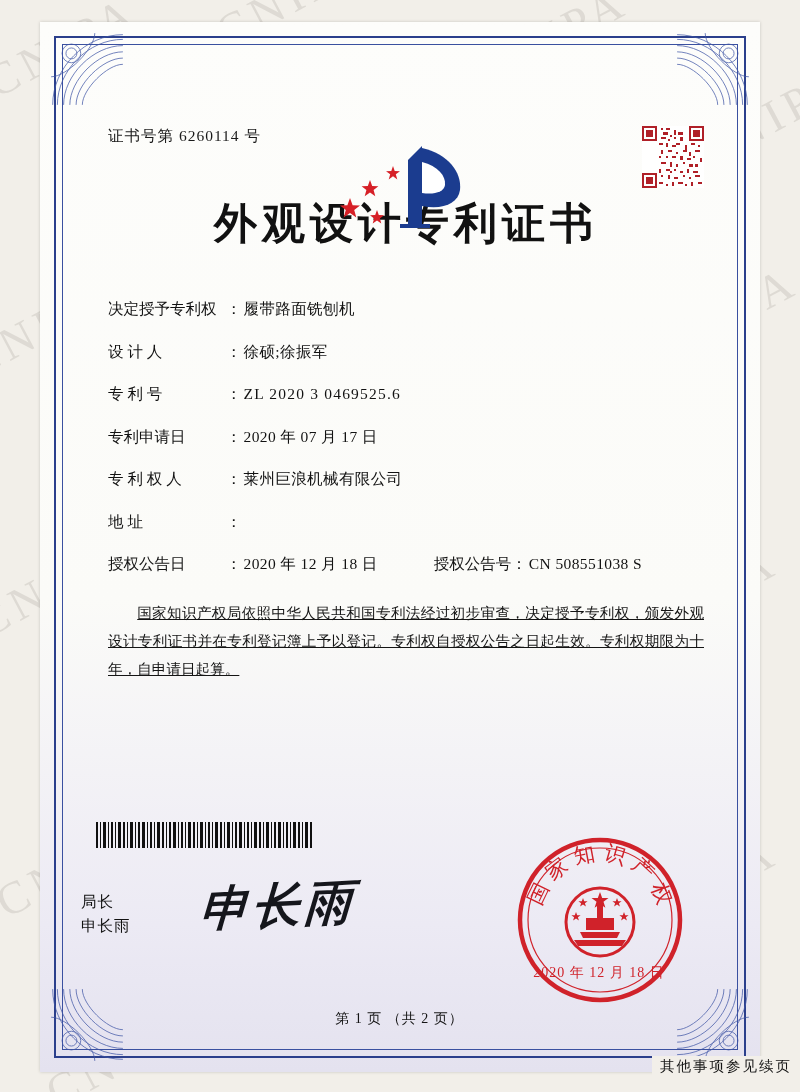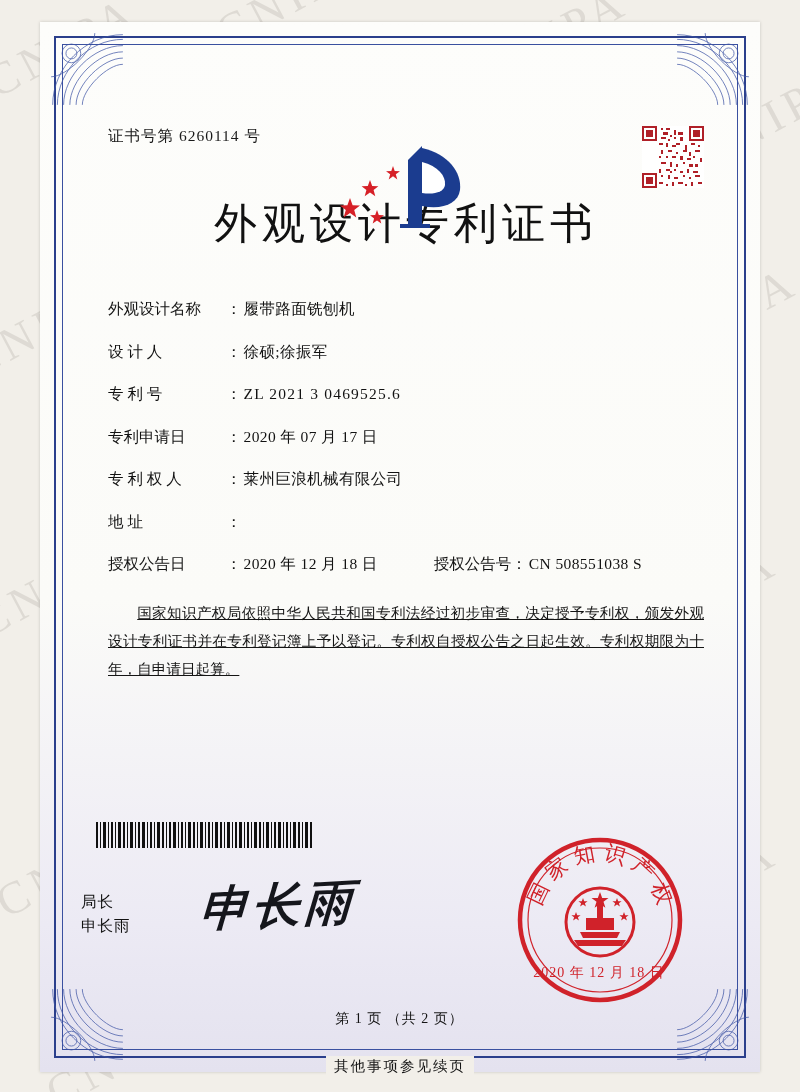--- a/index.html
+++ b/index.html
@@ -113,21 +113,21 @@
     height: 62px;
   }
 
   .title {
     margin-top: 48px;
     text-align: center;
     font-size: 43px;
     letter-spacing: 5px;
     color: #111;
     font-family: "Liberation Serif", serif;
-    font-weight: 400;
+    font-weight: 700;
   }
 
   .fields {
     margin-top: 48px;
     font-size: 15.5px;
     color: #121212;
     line-height: 1;
   }
   .frow {
     display: flex;
@@ -223,21 +223,21 @@
     text-align: center;
     font-size: 14px;
     color: #141414;
     letter-spacing: 1px;
   }
 
   .footnote {
     position: absolute;
     left: 0; right: 0;
     bottom: 16px;
-    text-align: center;
+    text-align: right;
     font-size: 14.5px;
     color: #151515;
     letter-spacing: 2px;
     z-index: 3;
   }
   .footnote span {
     background: #f2efe9;
     padding: 2px 8px;
   }
 </style>
@@ -415,33 +415,33 @@
         <rect x="26" y="26" width="2" height="1"></rect>
         <rect x="16" y="8" width="1" height="1"></rect>
           <rect x="13" y="21" width="1" height="1"></rect>
       </g>
     </svg>
 
     <div class="title">外观设计专利证书</div>
 
     <div class="fields">
       <div class="frow">
-        <span class="flabel">外观设计名称</span>
+        <span class="flabel">决定授予专利权</span>
         <span class="fcolon">：</span>
         <span class="fvalue">履带路面铣刨机</span>
       </div>
       <div class="frow">
         <span class="flabel">设 计 人</span>
         <span class="fcolon">：</span>
         <span class="fvalue">徐硕;徐振军</span>
       </div>
       <div class="frow">
         <span class="flabel">专 利 号</span>
         <span class="fcolon">：</span>
-        <span class="fvalue mono-sp">ZL 2021 3 0469525.6</span>
+        <span class="fvalue mono-sp">ZL 2020 3 0469525.6</span>
       </div>
       <div class="frow">
         <span class="flabel">专利申请日</span>
         <span class="fcolon">：</span>
         <span class="fvalue">2020 年 07 月 17 日</span>
       </div>
       <div class="frow">
         <span class="flabel">专 利 权 人</span>
         <span class="fcolon">：</span>
         <span class="fvalue">莱州巨浪机械有限公司</span>

